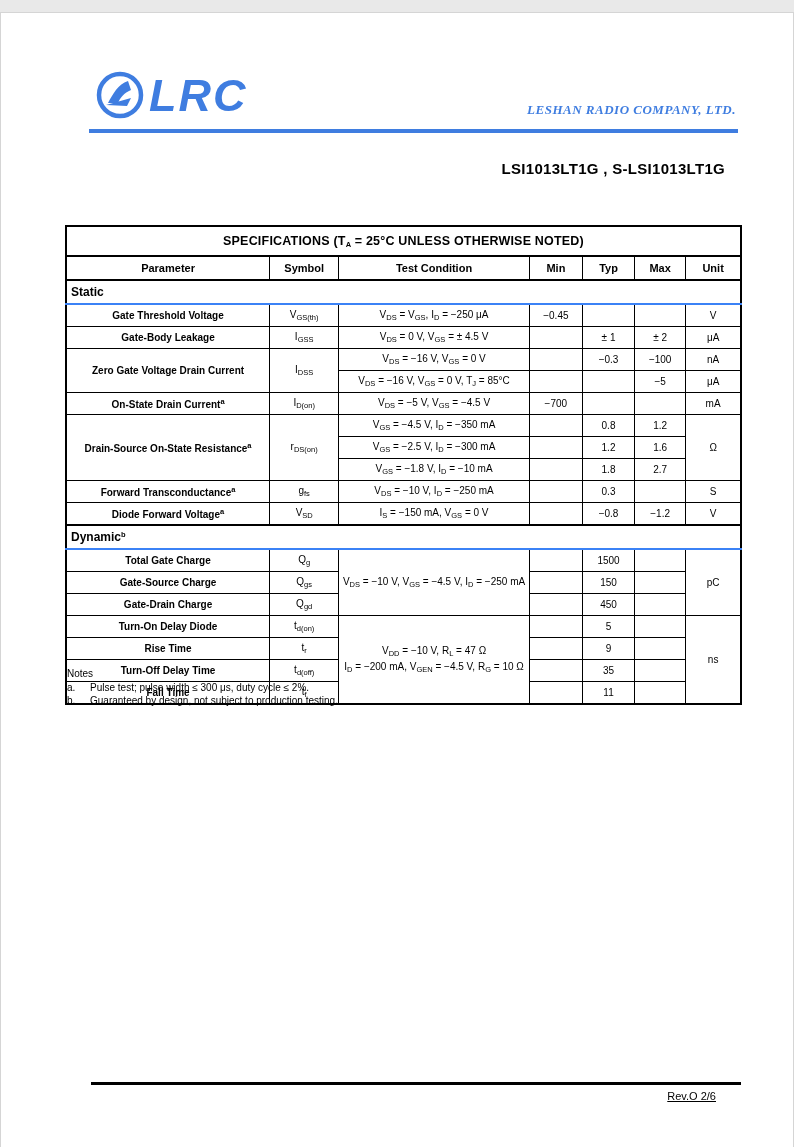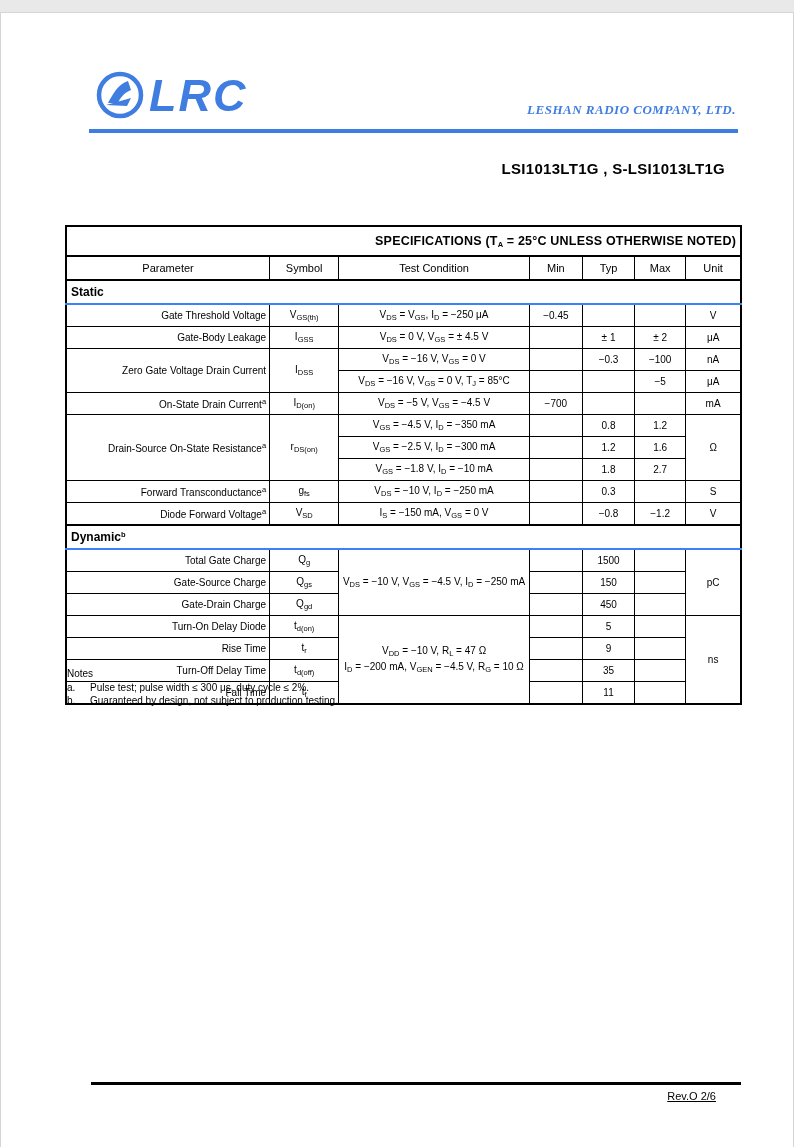--- a/index.html
+++ b/index.html
@@ -25,33 +25,33 @@
   .part-title { position:absolute; top:147px; right:68px; font-size:15px; font-weight:bold; letter-spacing:0.3px; white-space:nowrap;padding-left:20px; }
 
   
   table.spec {
     position:absolute; left:64px; top:212px; width:677px;
     border-collapse:collapse; border:2px solid #000;
     table-layout:fixed; font-size:10px;
   }
   table.spec td, table.spec th { border:1px solid #000; padding:1px 3px; overflow:hidden; }
   table.spec td.title {
-    font-size:12.5px; font-weight:bold; text-align:right; padding:5px 4px;
+    font-size:12.5px; font-weight:bold; text-align:center; padding:5px 4px;
     border-bottom:2px solid #000; height:18px; letter-spacing:0.2px;
   }
   table.spec th {
-    font-size:11px; font-weight:normal; text-align:center; height:20px;
+    font-size:11px; font-weight:bold; text-align:center; height:20px;
     border-bottom:2px solid #000;
   }
   table.spec td.section {
     font-size:12px; font-weight:bold; text-align:left; padding-left:4px;
     height:20px; border-top:2px solid #000; border-bottom:2px solid #3b82f6;
   }
   table.spec td { height:19px; }
-  td.param { text-align:right; padding-left:4px; }
+  td.param { text-align:center; padding-left:4px;font-weight:bold; }
   td.sym, td.cond, td.min, td.typ, td.max, td.unit { text-align:center; }
   td.cond { line-height:1.35; }
   sub { font-size:7.5px; vertical-align:-2px; letter-spacing:0; }
   sup { font-size:7.5px; vertical-align:4px; }
 
   
   .notes { position:absolute; left:66px; top:654px; font-size:10px; line-height:1.3; }
   .notes .notes-title { margin-bottom:1px; }
   .note-line { display:flex; }
   .note-label { width:23px; flex:0 0 23px; }

